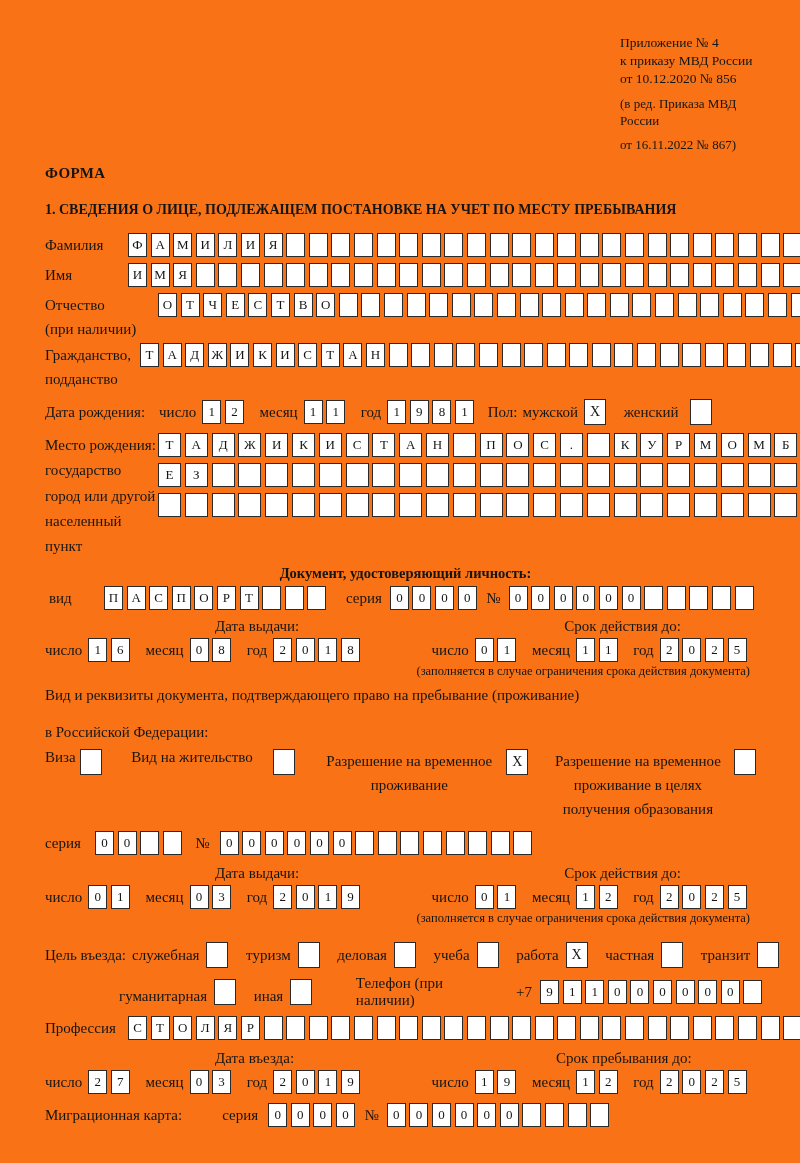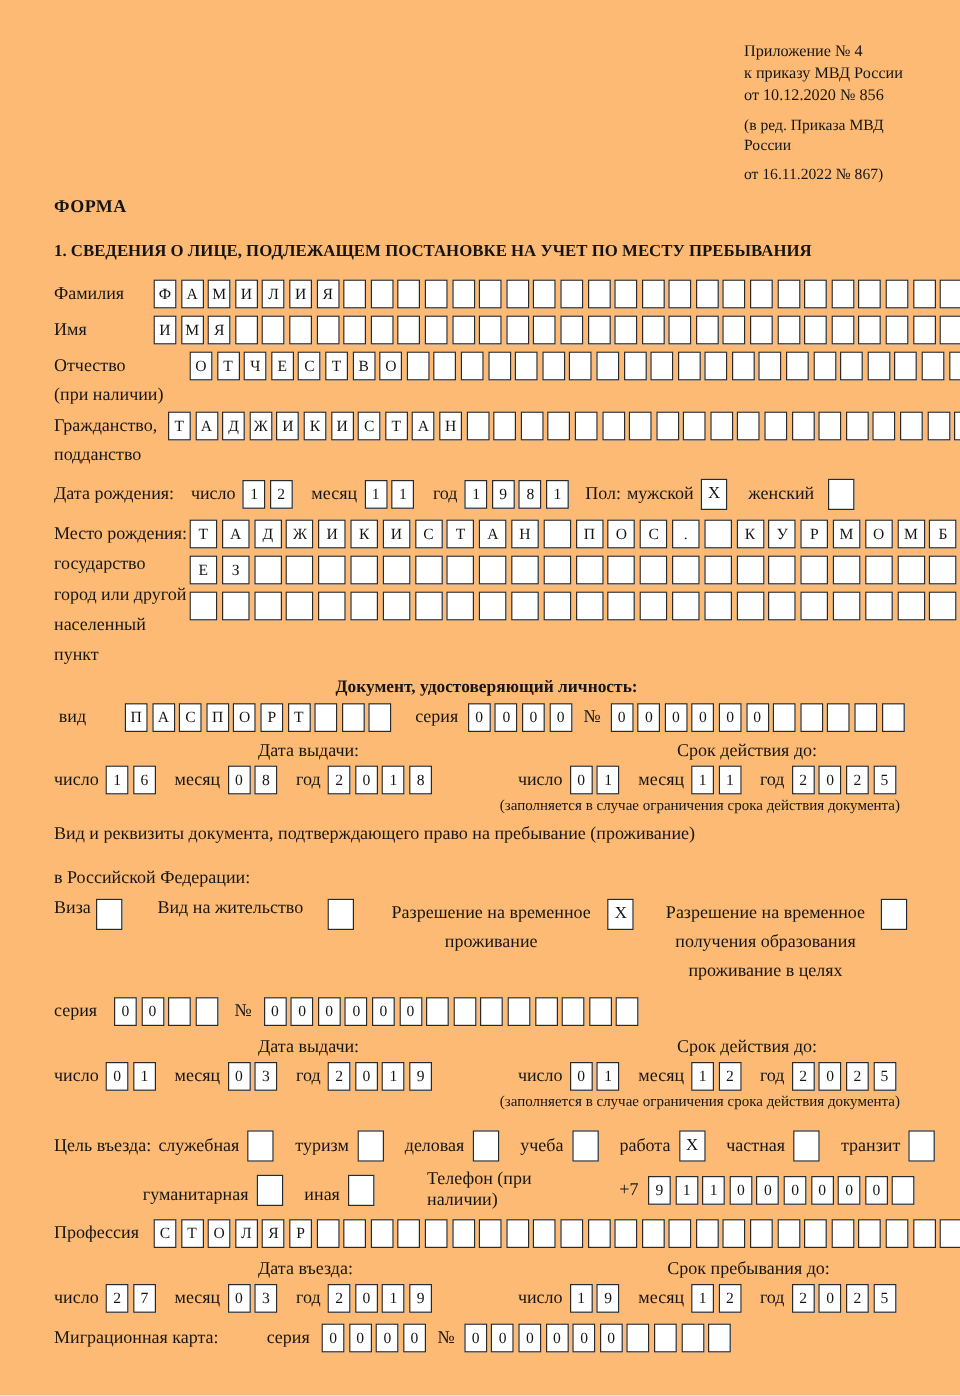--- a/index.html
+++ b/index.html
@@ -1,18 +1,18 @@
 <!DOCTYPE html>
 <html><head>
 <meta charset="utf-8">
 <style>
   html,body{margin:0;padding:0;background:#ffffff;}
   .page{
     width:800px;height:1163px;box-sizing:border-box;overflow:hidden;
-    background:#fdba74;color:#151515;position:relative;
+    background:#f97316;color:#151515;position:relative;
     font-family:"Liberation Serif","DejaVu Serif",serif;
     padding:34px 34px 10px 45px;font-size:15px;
   }
   .hdr{margin-left:575px;font-size:13.5px;line-height:1.35;}
   .hdr .gap{margin-top:6px;font-size:13px;}
   .forma{text-align:left;font-weight:bold;font-size:15px;margin-top:12px;letter-spacing:.4px;}
   .title{text-align:center;font-weight:bold;font-size:15.5px;line-height:1.55;margin-top:18px;}
   .uline{display:inline-block;width:55px;border-bottom:2px solid #333;margin-left:10px;}
   .sec{font-weight:bold;font-size:14px;margin-top:20px;}
   .row{display:flex;align-items:center;font-size:15px;}
@@ -407,22 +407,22 @@
       </span>
     <span class="lblblock center" style="margin-left:22px;width:178px">
       <div>Разрешение на временное</div>
       <div>проживание</div>
     </span>
     <span class="cells cbx" style="margin-left:8px">
         <span class="cell">X</span>
       </span>
     <span class="lblblock center" style="margin-left:16px;width:180px">
       <div>Разрешение на временное</div>
+      <div>проживание в целях</div>
       <div>получения образования</div>
-      <div>проживание в целях</div>
     </span>
     <span class="cells cbx" style="margin-left:6px">
         <span class="cell"></span>
       </span>
   </div>
 
   <div class="row" style="margin-top:10px">
     <span class="lbl" style="margin-right:14px">серия</span>
     <span class="cells">
         <span class="cell">0</span>

